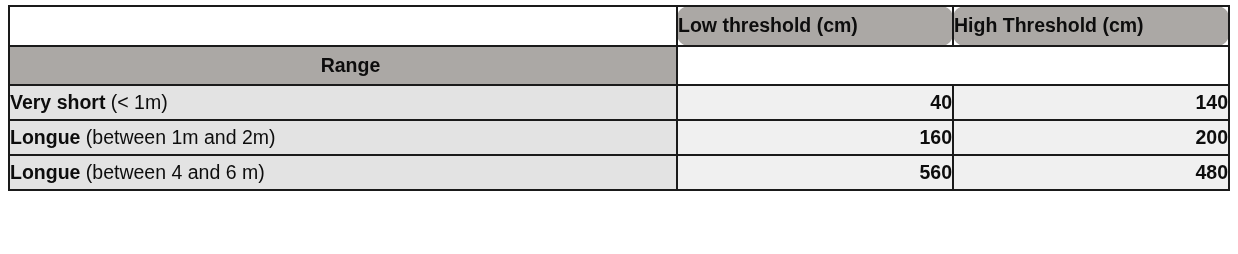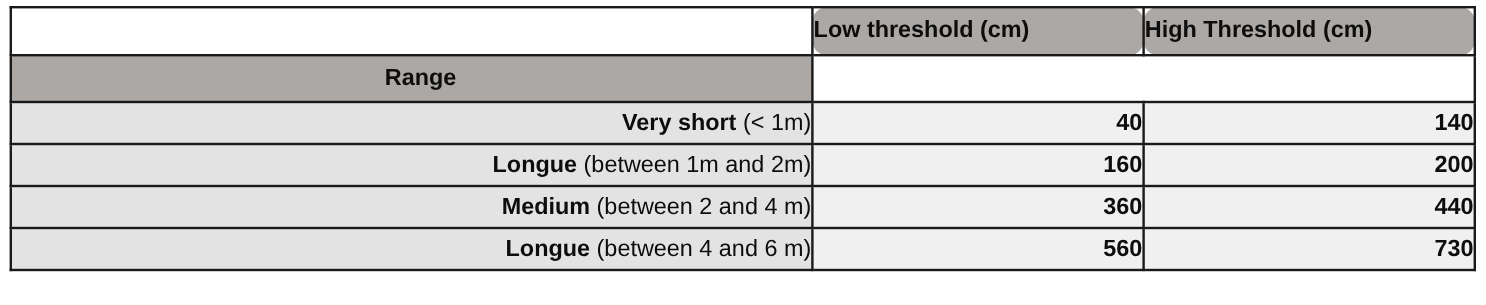--- a/index.html
+++ b/index.html
@@ -75,21 +75,21 @@
 
   td.range-empty {
     background: #ffffff;
   }
 
   
   tr.data-row td { height: 33px; }
 
   td.data-label {
     background: #E3E3E3;
-    text-align: right;
+    text-align: left;
     white-space: nowrap;
   }
   td.data-label .strong { font-weight: bold; }
   td.data-label .light  { font-weight: normal; }
 
   td.data-value {
     background: #F0F0F0;
     text-align: right;
     font-weight: bold;
     padding-right: 5px;
@@ -131,34 +131,26 @@
 
       <tr class="data-row">
         <td class="data-label">
           <span class="strong">Longue</span>
           <span class="light">(between 1m and 2m)</span>
         </td>
         <td class="data-value">160</td>
         <td class="data-value">200</td>
       </tr>
 
-      <tr class="data-row">
-        <td class="data-label">
-          <span class="strong">Medium</span>
-          <span class="light">(between 2 and 4 m)</span>
-        </td>
-        <td class="data-value">360</td>
-        <td class="data-value">440</td>
-      </tr>
 
       <tr class="data-row">
         <td class="data-label">
           <span class="strong">Longue</span>
           <span class="light">(between 4 and 6 m)</span>
         </td>
         <td class="data-value">560</td>
-        <td class="data-value">730</td>
+        <td class="data-value">480</td>
       </tr>
 
     </tbody>
   </table>
 
 </div>
 
 </body></html>

